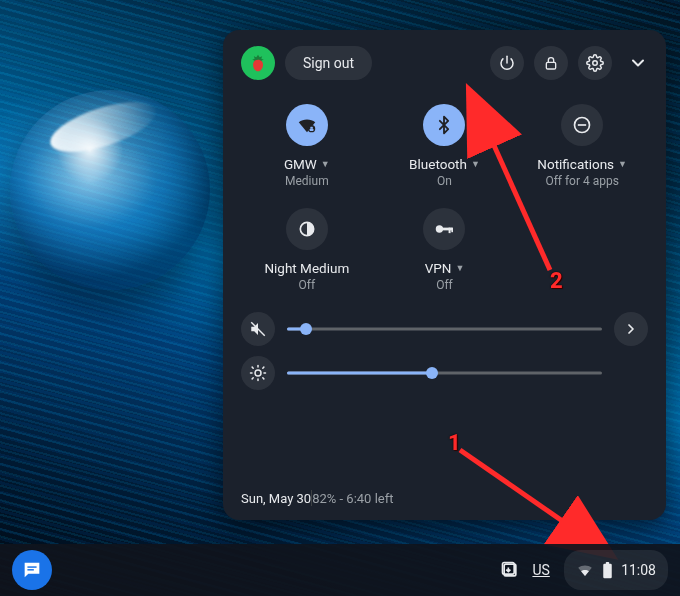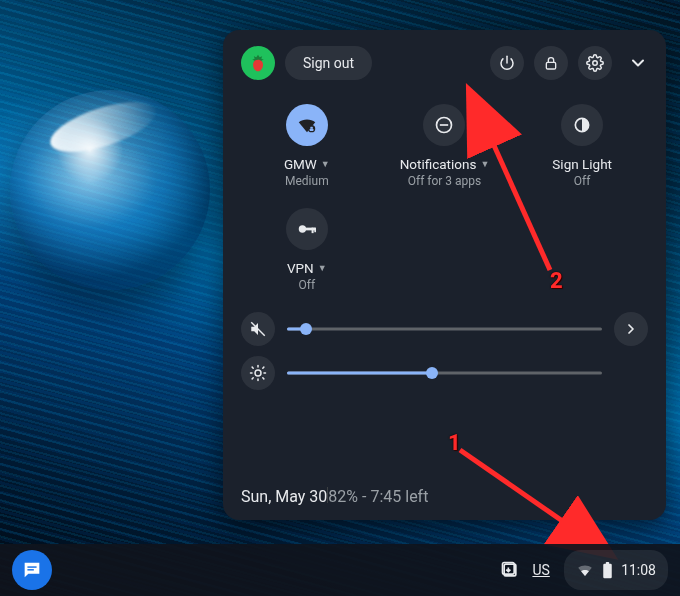--- a/index.html
+++ b/index.html
@@ -44,21 +44,21 @@
   .tile-label .txt{white-space:nowrap;overflow:hidden;text-overflow:ellipsis;max-width:96px;}
   .tile-sub{font-size:12px;color:#9aa0a6;margin-top:2px;}
   .caret{font-size:9px;color:#9aa0a6;}
   
   .slider-row{display:flex;align-items:center;gap:12px;margin-top:14px;}
   .slider-row.tight{margin-top:10px;}
   .slider{position:relative;flex:1;height:20px;}
   .track{position:absolute;left:0;right:0;top:50%;height:3px;transform:translateY(-50%);background:#5f6368;border-radius:2px;}
   .track-fill{position:absolute;left:0;top:50%;height:3px;transform:translateY(-50%);background:#8ab4f8;border-radius:2px;}
   .thumb{position:absolute;top:50%;width:12px;height:12px;border-radius:50%;background:#8ab4f8;transform:translate(-50%,-50%);}
-  .footer{margin-top:auto;display:flex;align-items:flex-start;color:#9aa0a6;font-size:16px;padding-top:10px;}
+  .footer{margin-top:auto;display:flex;align-items:flex-end;color:#9aa0a6;font-size:13px;padding-top:10px;}
   .footer .date{color:#e8eaed;}
   .vline{width:1px;height:16px;background:#3c4043;}
   
   .callout-num{position:absolute;font-weight:800;font-size:22px;color:#ff2a2a;text-shadow:0 0 2px #000, 1px 1px 0 #400;}
   svg{display:block;}
 </style>
 </head>
 <body>
 
 <div class="wallpaper"></div>
@@ -112,44 +112,56 @@
             <rect x="15" y="16" width="4" height="2.6" rx=".6" fill="#8ab4f8"></rect>
           </svg>
       </div>
       <div class="tile-label">
           <span class="txt">GMW</span>
           <span class="caret">▼</span>
         </div>
       <div class="tile-sub">Medium</div>
     </div>
 
+    <div class="tile">
+      <div class="tile-icon ic-on">
+        <svg width="20" height="20" viewBox="0 0 24 24" fill="none" stroke="#202124" stroke-width="2.2" stroke-linejoin="round" stroke-linecap="round">
+            <path d="M7 7l10 10-5 5V2l5 5L7 17"></path>
+          </svg>
+      </div>
+      <div class="tile-label">
+          <span class="txt">Bluetooth</span>
+          <span class="caret">▼</span>
+        </div>
+      <div class="tile-sub">On</div>
+    </div>
 
     <div class="tile">
       <div class="tile-icon ic-off">
         <svg width="20" height="20" viewBox="0 0 24 24" fill="none" stroke="currentColor" stroke-width="2">
             <circle cx="12" cy="12" r="9"></circle>
             <line x1="7" y1="12" x2="17" y2="12"></line>
           </svg>
       </div>
       <div class="tile-label">
           <span class="txt">Notifications</span>
           <span class="caret">▼</span>
         </div>
-      <div class="tile-sub">Off for 3 apps</div>
+      <div class="tile-sub">Off for 4 apps</div>
     </div>
 
 
     <div class="tile">
       <div class="tile-icon ic-off">
         <svg width="20" height="20" viewBox="0 0 24 24" fill="currentColor">
             <path d="M12 3a9 9 0 1 0 0 18 9 9 0 0 0 0-18zm0 16a7 7 0 0 1 0-14v14z"></path>
           </svg>
       </div>
       <div class="tile-label">
-          <span class="txt">Sign Light</span>
+          <span class="txt">Night Medium</span>
         </div>
       <div class="tile-sub">Off</div>
     </div>
 
     <div class="tile">
       <div class="tile-icon ic-off">
         <svg width="22" height="22" viewBox="0 0 24 24" fill="currentColor">
             <circle cx="7" cy="12" r="4"></circle>
             <rect x="9" y="10.5" width="12" height="3"></rect>
             <rect x="17" y="10.5" width="2.2" height="6"></rect>
@@ -203,21 +215,21 @@
       <div class="track"></div>
       <div class="track-fill" id="bri-fill" style="width: 46%;"></div>
       <div class="thumb" id="bri-thumb" style="left: 46%;"></div>
     </div>
     <div style="width:34px;"></div>
   </div>
 
   <div class="footer">
     <span class="date">Sun, May 30</span>
     <span class="vline"></span>
-    <span>82% - 7:45 left</span>
+    <span>82% - 6:40 left</span>
   </div>
 </div>
 
 <svg width="680" height="596" style="position:absolute;inset:0;pointer-events:none;">
   <defs>
     <marker id="ah" markerWidth="14" markerHeight="12" refX="12" refY="6" orient="auto">
       <path d="M0,0 L14,6 L0,12 z" fill="#ff2a2a"></path>
     </marker>
   </defs>
 

